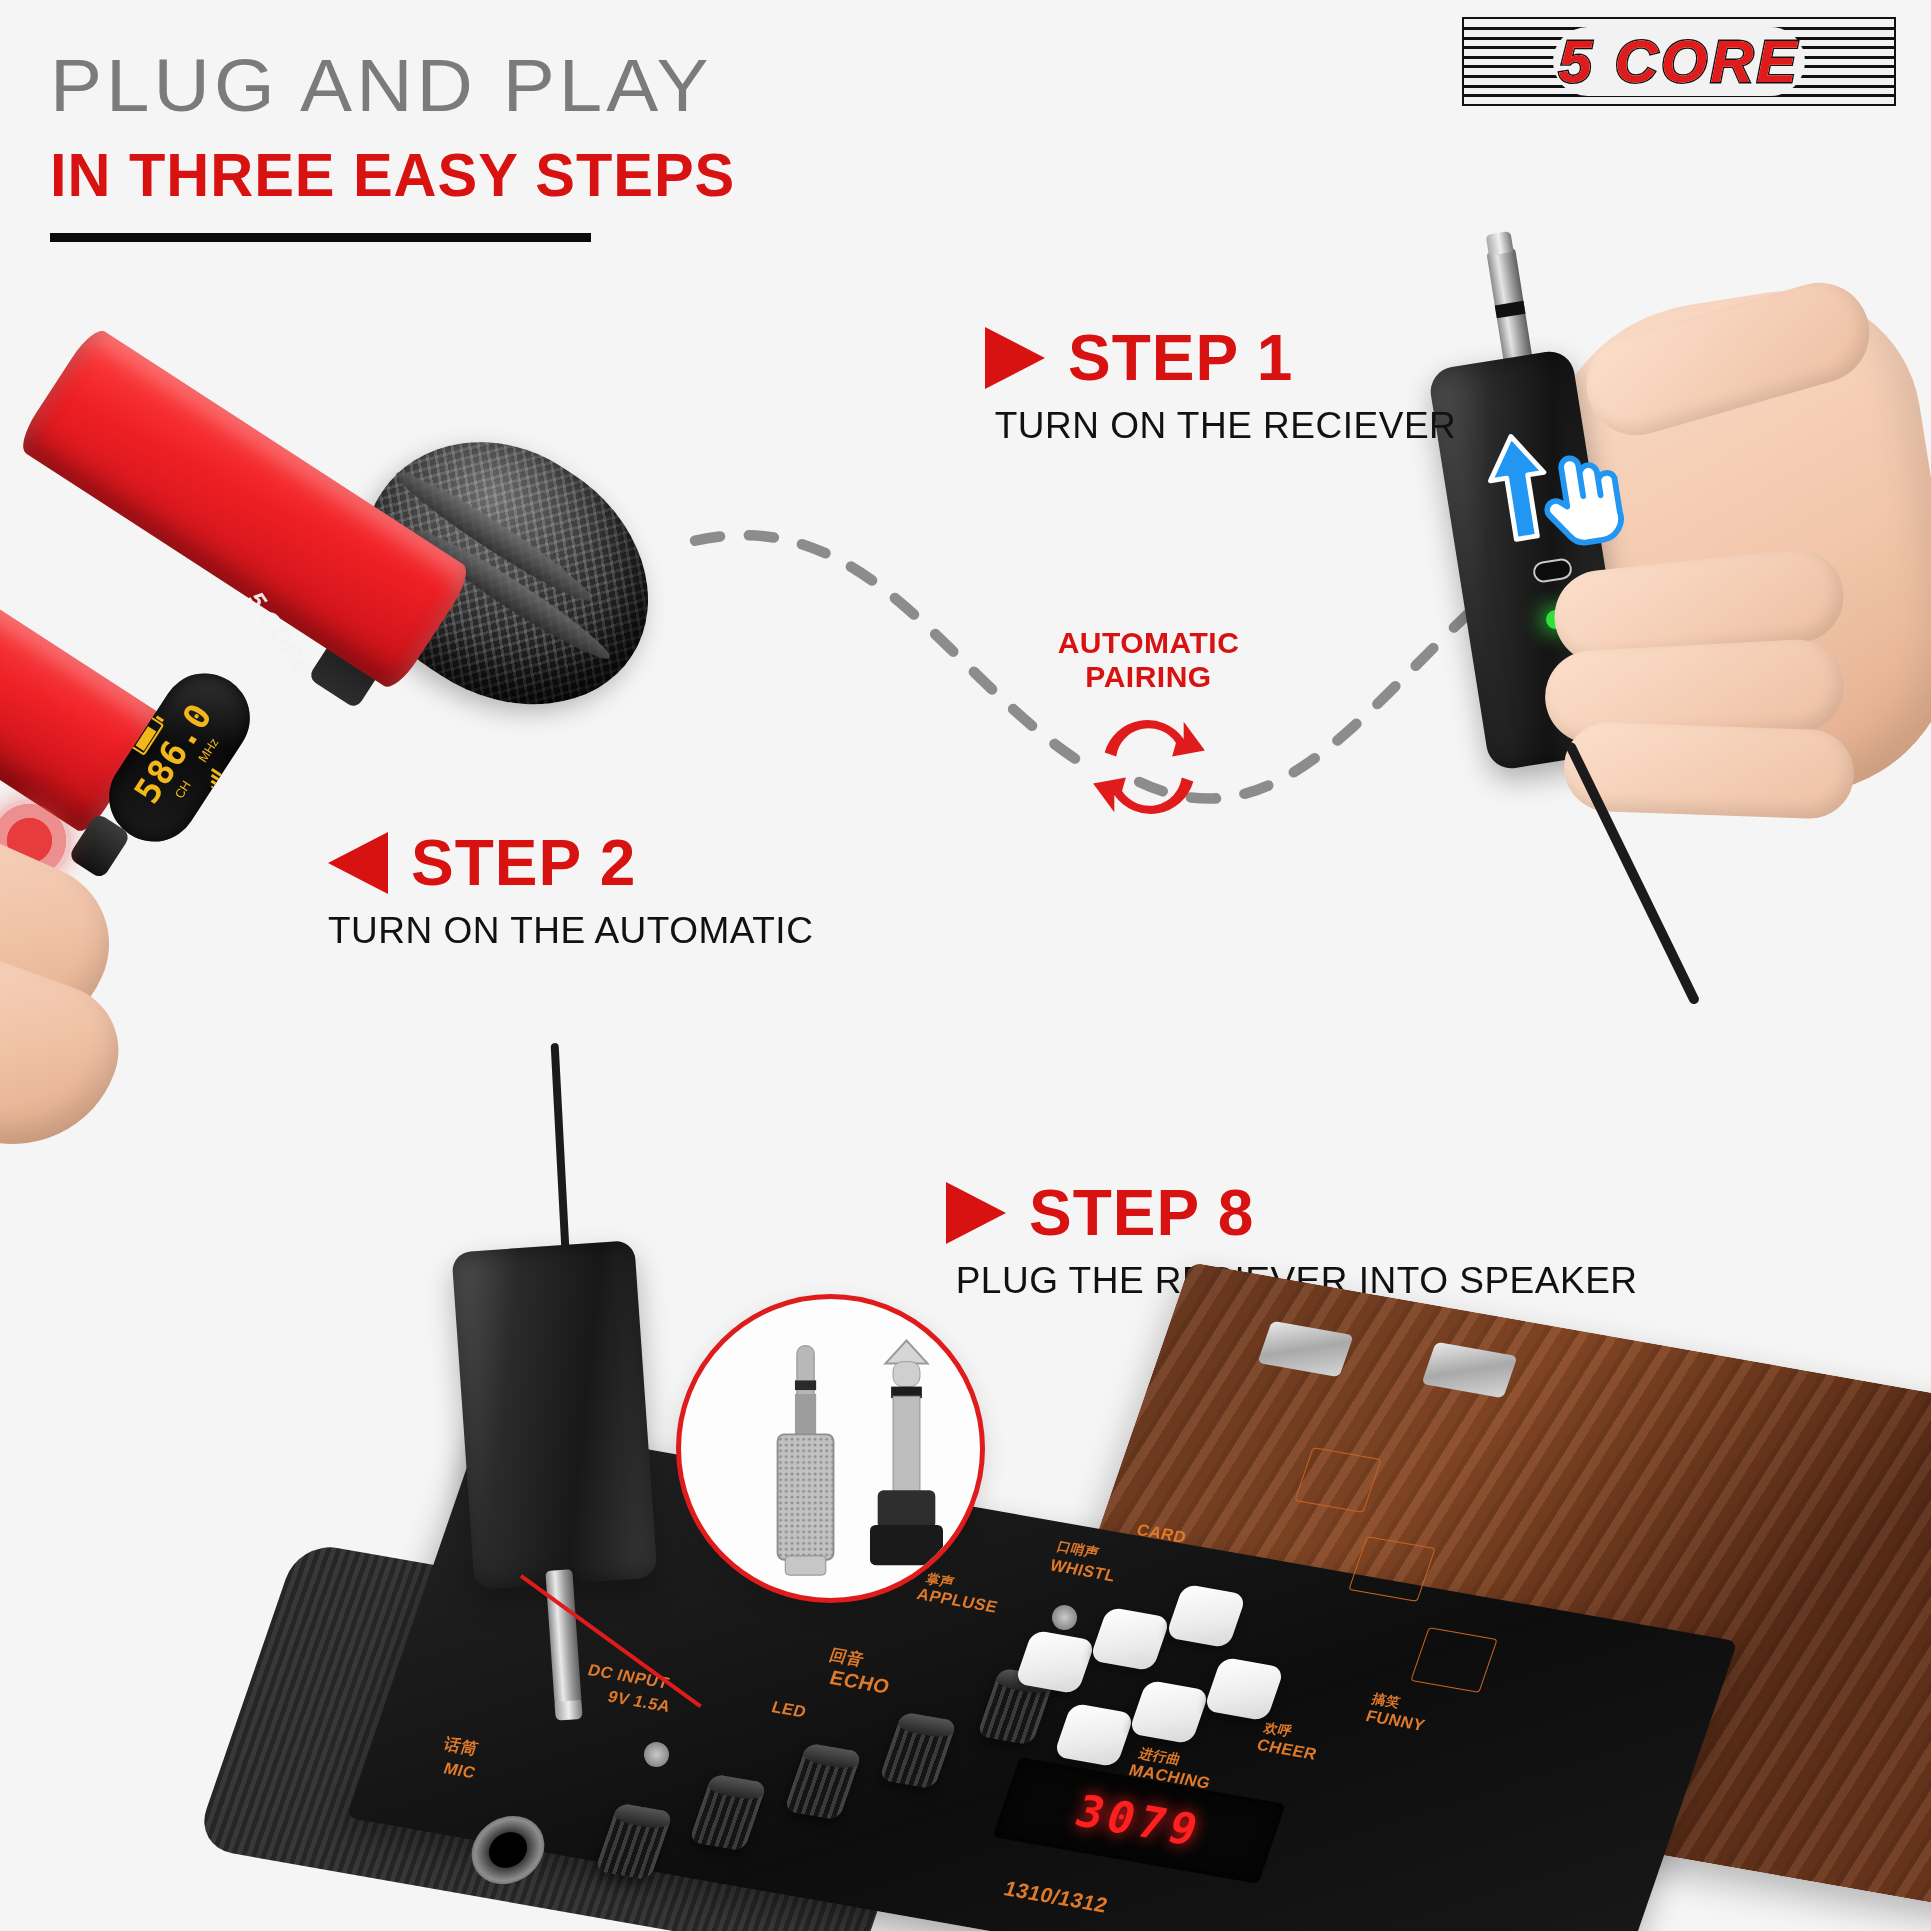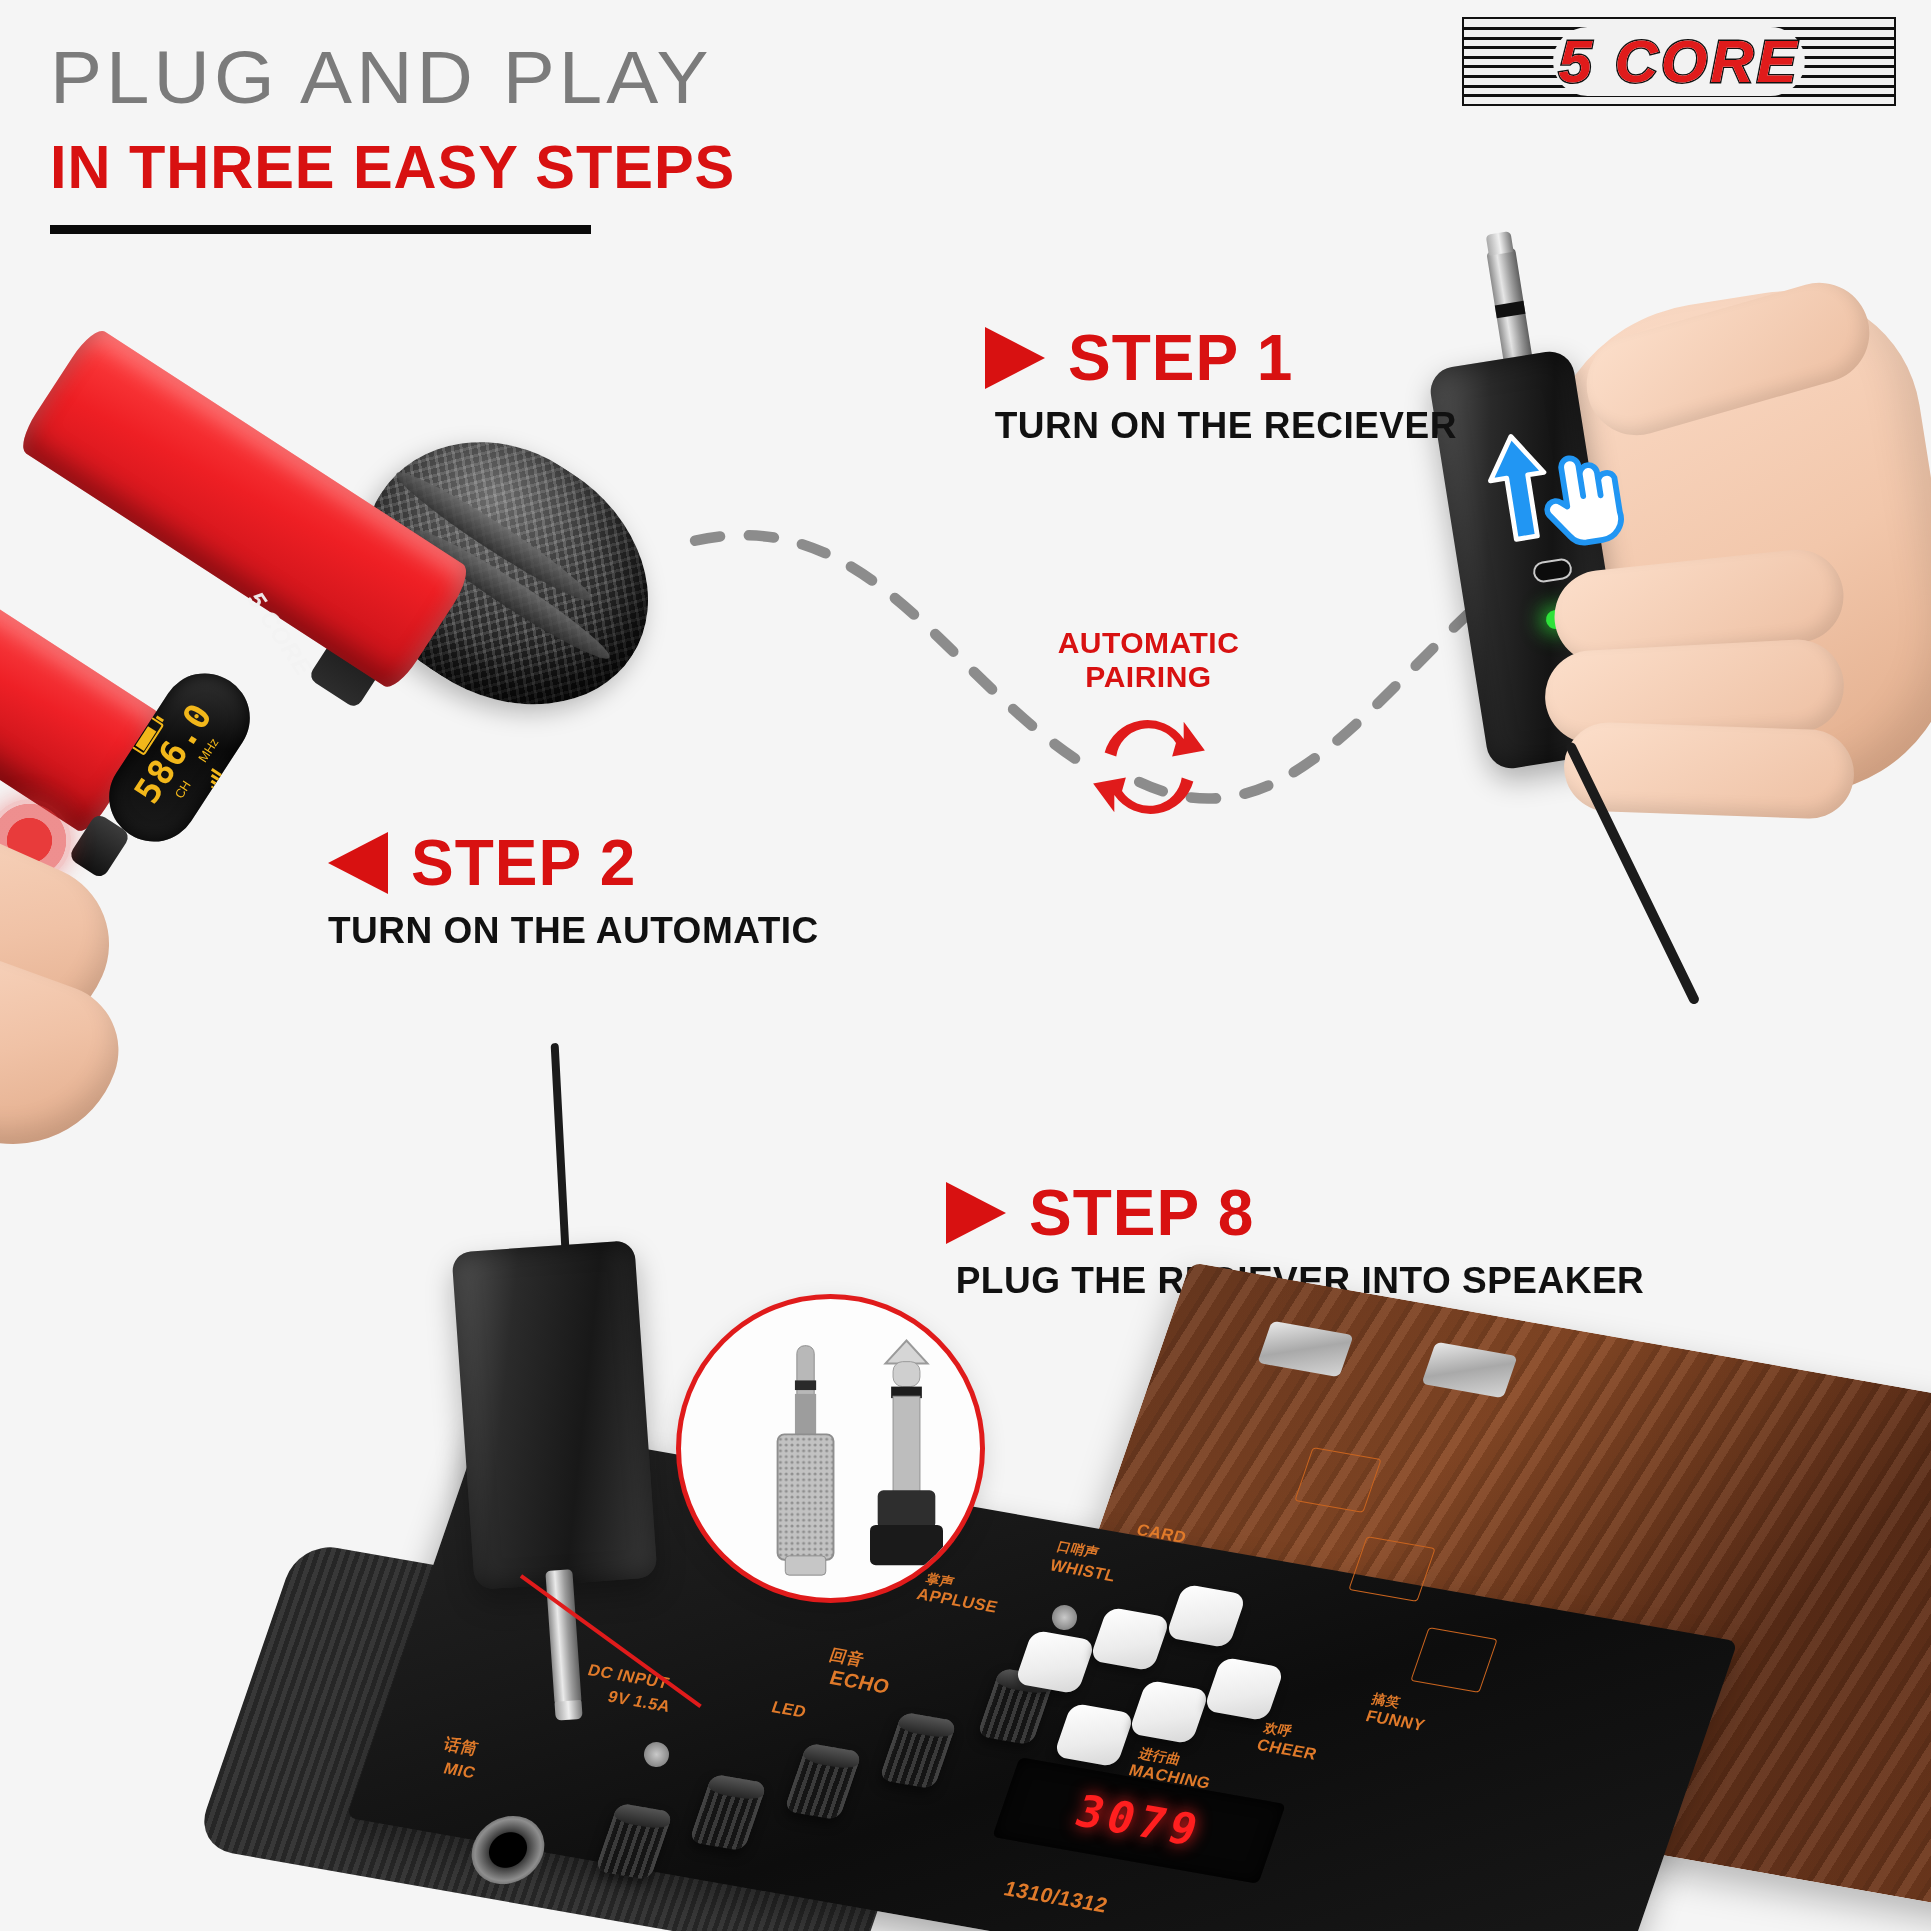--- a/index.html
+++ b/index.html
@@ -6,21 +6,21 @@
   html,body { width:1931px; height:1931px; }
   body {
     font-family:"Liberation Sans", sans-serif;
     background:#f4f4f4;
     overflow:hidden;
     position:relative;
   }
   #root { position:absolute; inset:0; width:1931px; height:1931px; background:#f5f5f5; }
 
   
-  .hdr { position:absolute; left:50px; top:40px; }
+  .hdr { position:absolute; left:50px; top:48px; }
   .hdr-main {
     font-size:75px; font-weight:300; letter-spacing:3.9px;
     color:#7b7b7b; line-height:1.0; white-space:nowrap;
     transform:scaleX(1.04); transform-origin:left center;
   }
   .hdr-sub {
     margin-top:21px;
     font-size:62px; font-weight:bold; letter-spacing:1px;
     color:#d81111; line-height:1.0; white-space:nowrap;
     transform:scaleX(0.96); transform-origin:left center;
@@ -43,21 +43,21 @@
   }
   .logo-word span { background:#f2f2f2; padding:0 5.8px; border-radius:39px; }
 
   
   .step { position:absolute; white-space:nowrap; }
   .step-row { display:flex; align-items:center; gap:23px; }
   .tri { width:0; height:0; }
   .tri-r { border-top:31px solid transparent; border-bottom:31px solid transparent; border-left:60px solid #d81111; }
   .tri-l { border-top:31px solid transparent; border-bottom:31px solid transparent; border-right:60px solid #d81111; }
   .step-title { font-size:64px; font-weight:bold; color:#d81111; letter-spacing:1px; }
-  .step-desc { font-size:37px; font-weight:bold; color:#111; letter-spacing:0.5px; margin-top:9.7px; }
+  .step-desc { font-size:37px; font-weight:normal; color:#111; letter-spacing:0.5px; margin-top:9.7px; }
 
   #step1 { left:985px; top:321px; }
   #step1 .step-desc { margin-left:9.7px; }
   #step2 { left:328px; top:826px; }
   #step2 .step-desc { margin-left:0px; }
   #step3 { left:946px; top:1176px; }
   #step3 .step-desc { margin-left:9.7px; }
 
   
   #pairing { position:absolute; left:1023px; top:626px; text-align:center; width:251px; }

